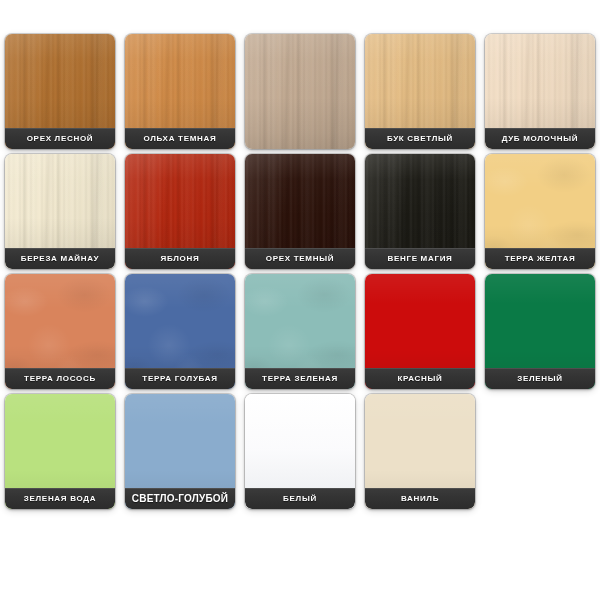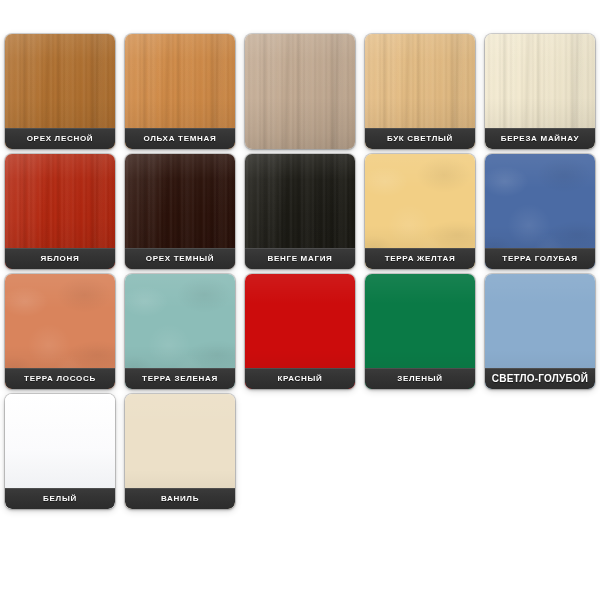--- a/index.html
+++ b/index.html
@@ -220,20 +220,28 @@
     <div class="swatch-cell">
       <div class="tile">
         <div class="surface wood" style="--base: #e4bc83;"></div>
         <div class="label-bar">
           <span class="label-text">БУК СВЕТЛЫЙ</span>
         </div>
       </div>
     </div>
     <div class="swatch-cell">
       <div class="tile">
+        <div class="surface wood" style="--base: #f1dcc2;"></div>
+        <div class="label-bar">
+          <span class="label-text">ДУБ МОЛОЧНЫЙ</span>
+        </div>
+      </div>
+    </div>
+    <div class="swatch-cell">
+      <div class="tile">
         <div class="surface wood" style="--base: #f2e9cf;"></div>
         <div class="label-bar">
           <span class="label-text">БЕРЕЗА МАЙНАУ</span>
         </div>
       </div>
     </div>
     <div class="swatch-cell">
       <div class="tile">
         <div class="surface wood" style="--base: #b3270f;"></div>
         <div class="label-bar">
@@ -260,55 +268,63 @@
     <div class="swatch-cell">
       <div class="tile">
         <div class="surface terra" style="--base: #f2cf85;"></div>
         <div class="label-bar">
           <span class="label-text">ТЕРРА ЖЕЛТАЯ</span>
         </div>
       </div>
     </div>
     <div class="swatch-cell">
       <div class="tile">
+        <div class="surface terra" style="--base: #d9845c;"></div>
+        <div class="label-bar">
+          <span class="label-text">ТЕРРА ЛОСОСЬ</span>
+        </div>
+      </div>
+    </div>
+    <div class="swatch-cell">
+      <div class="tile">
         <div class="surface terra" style="--base: #4b6ba4;"></div>
         <div class="label-bar">
           <span class="label-text">ТЕРРА ГОЛУБАЯ</span>
         </div>
       </div>
     </div>
     <div class="swatch-cell">
       <div class="tile">
-        <div class="surface terra" style="--base: #d9845c;"></div>
-        <div class="label-bar">
-          <span class="label-text">ТЕРРА ЛОСОСЬ</span>
-        </div>
-      </div>
-    </div>
-    <div class="swatch-cell">
-      <div class="tile">
         <div class="surface terra" style="--base: #8cbdb8;"></div>
         <div class="label-bar">
           <span class="label-text">ТЕРРА ЗЕЛЕНАЯ</span>
         </div>
       </div>
     </div>
     <div class="swatch-cell">
       <div class="tile">
         <div class="surface plain" style="--base: #cc0c0c;"></div>
         <div class="label-bar">
           <span class="label-text">КРАСНЫЙ</span>
         </div>
       </div>
     </div>
     <div class="swatch-cell">
       <div class="tile">
         <div class="surface plain" style="--base: #0a7a46;"></div>
         <div class="label-bar">
           <span class="label-text">ЗЕЛЕНЫЙ</span>
+        </div>
+      </div>
+    </div>
+    <div class="swatch-cell">
+      <div class="tile">
+        <div class="surface plain" style="--base: #b9e17f;"></div>
+        <div class="label-bar">
+          <span class="label-text">ЗЕЛЕНАЯ ВОДА</span>
         </div>
       </div>
     </div>
     <div class="swatch-cell">
       <div class="tile">
         <div class="surface plain" style="--base: #8aaccd;"></div>
         <div class="label-bar">
           <span class="label-text tight">СВЕТЛО-ГОЛУБОЙ</span>
         </div>
       </div>

